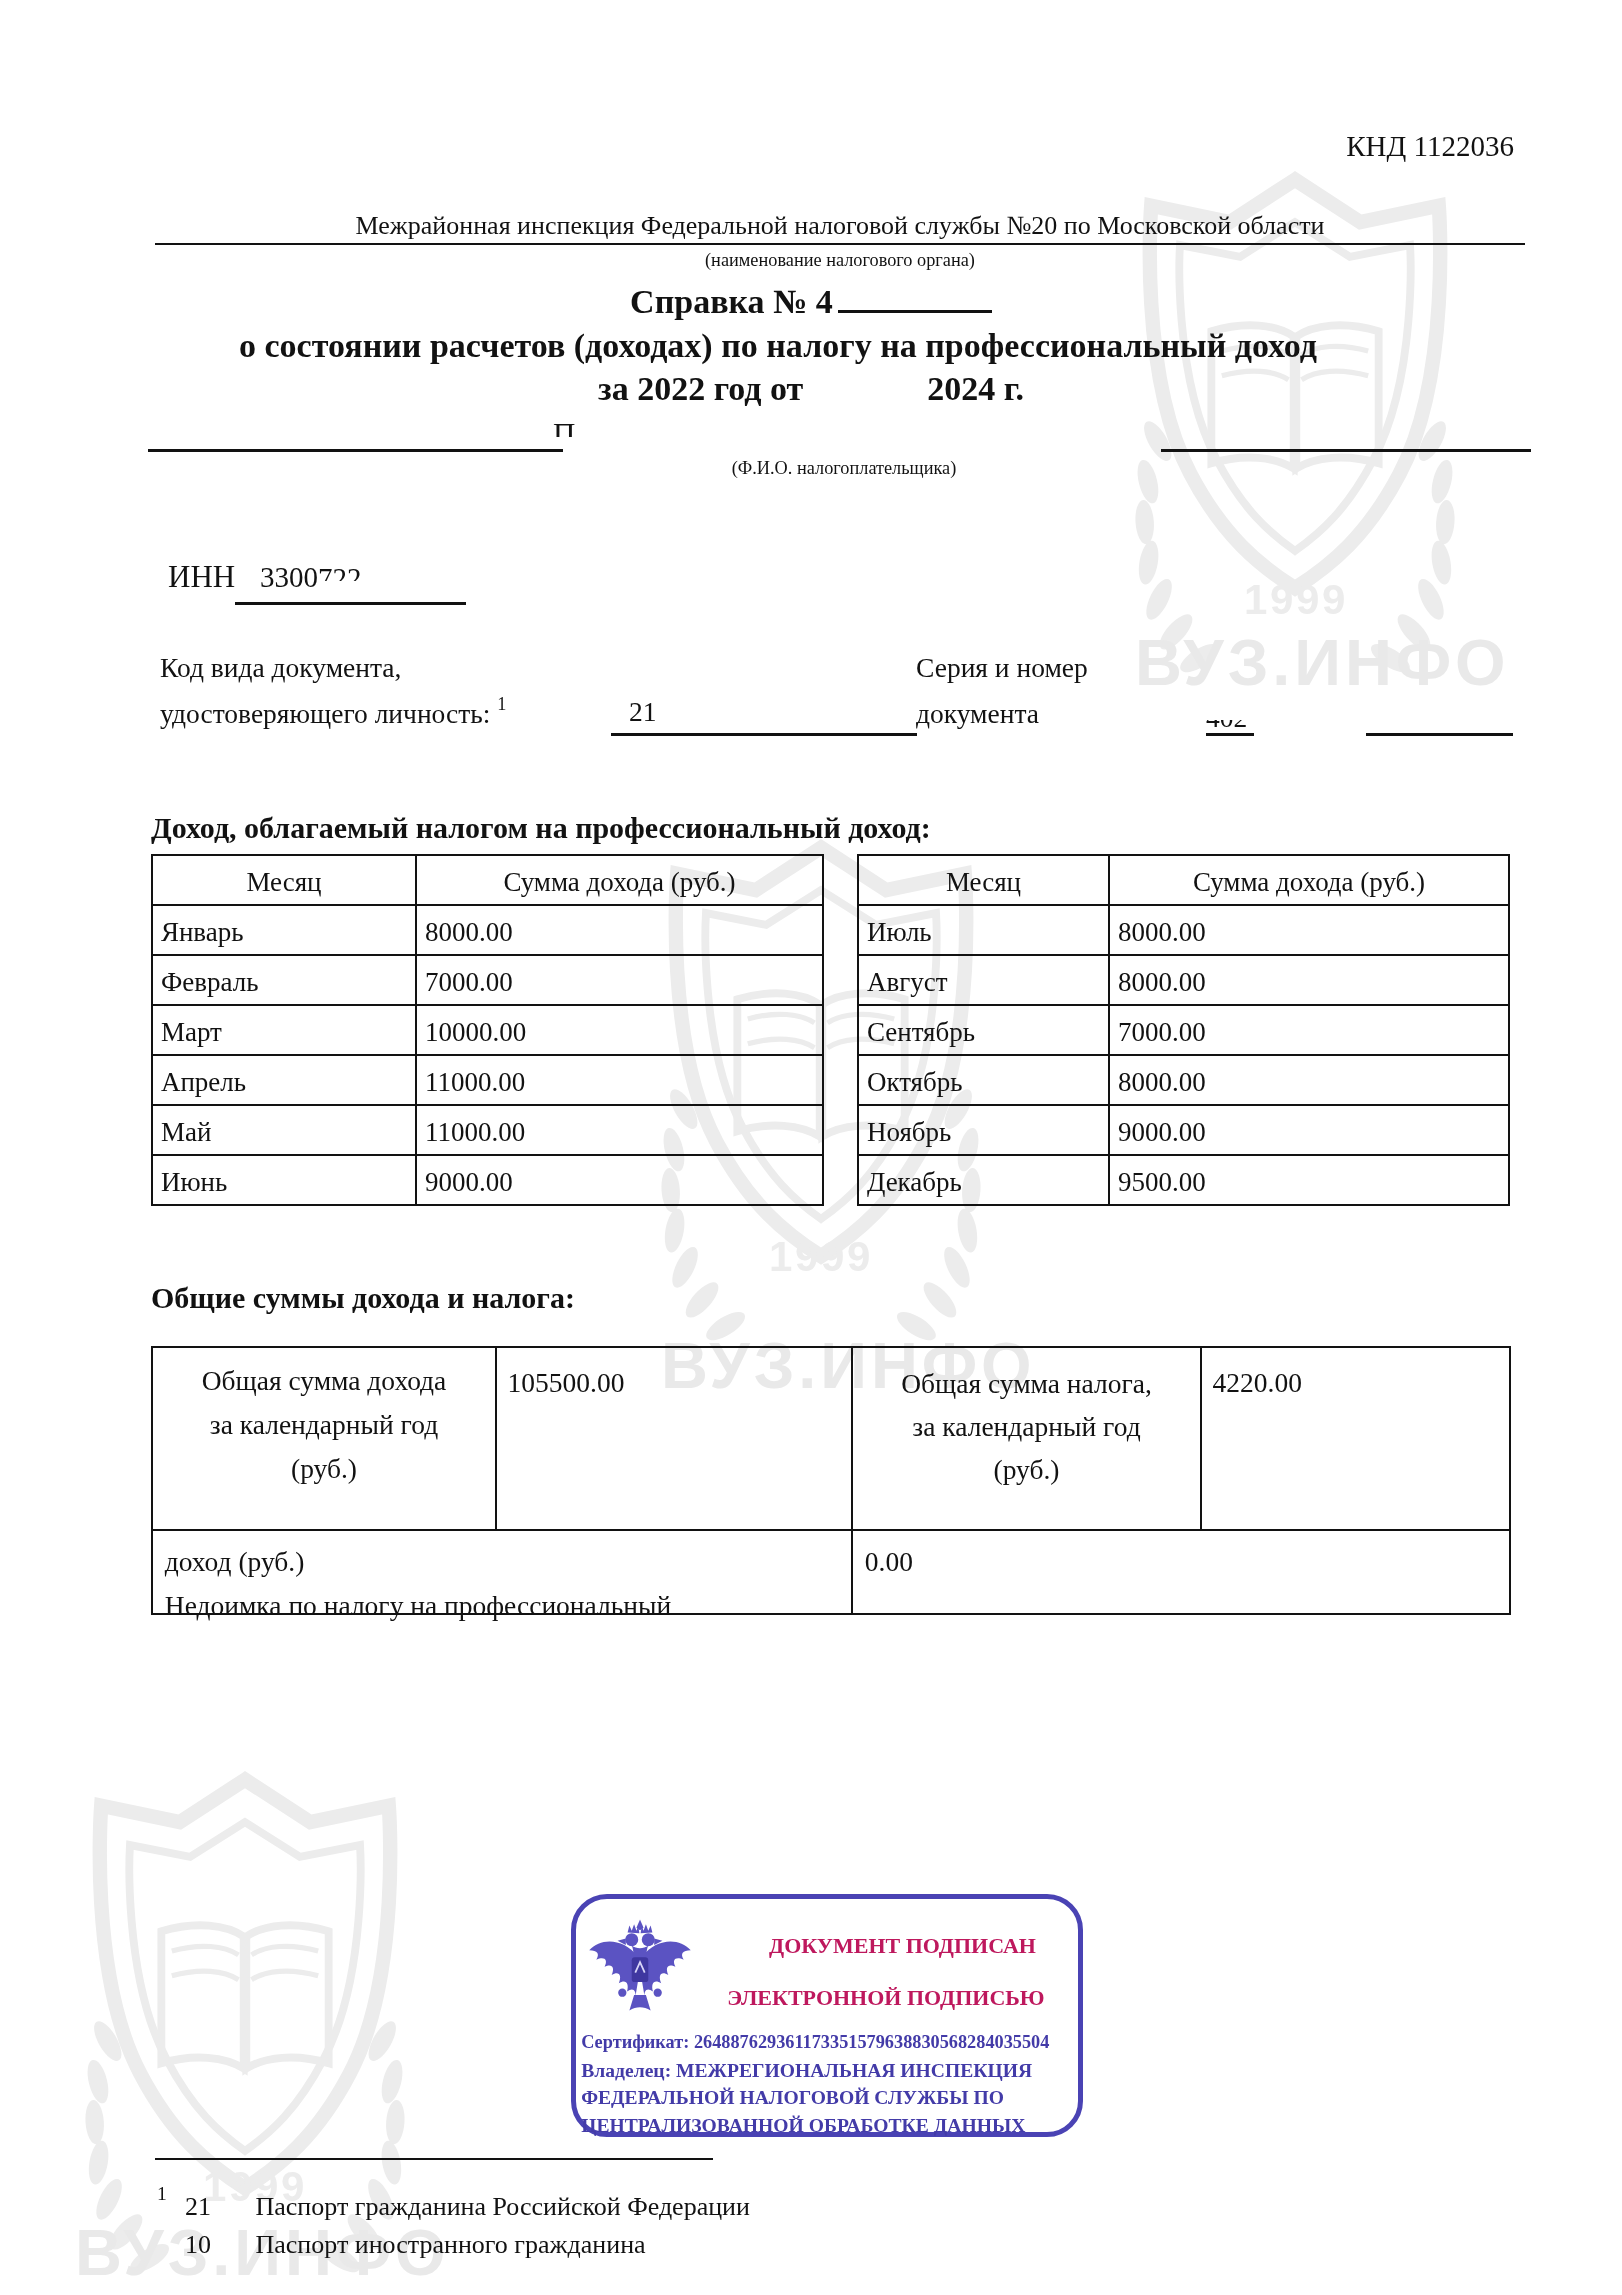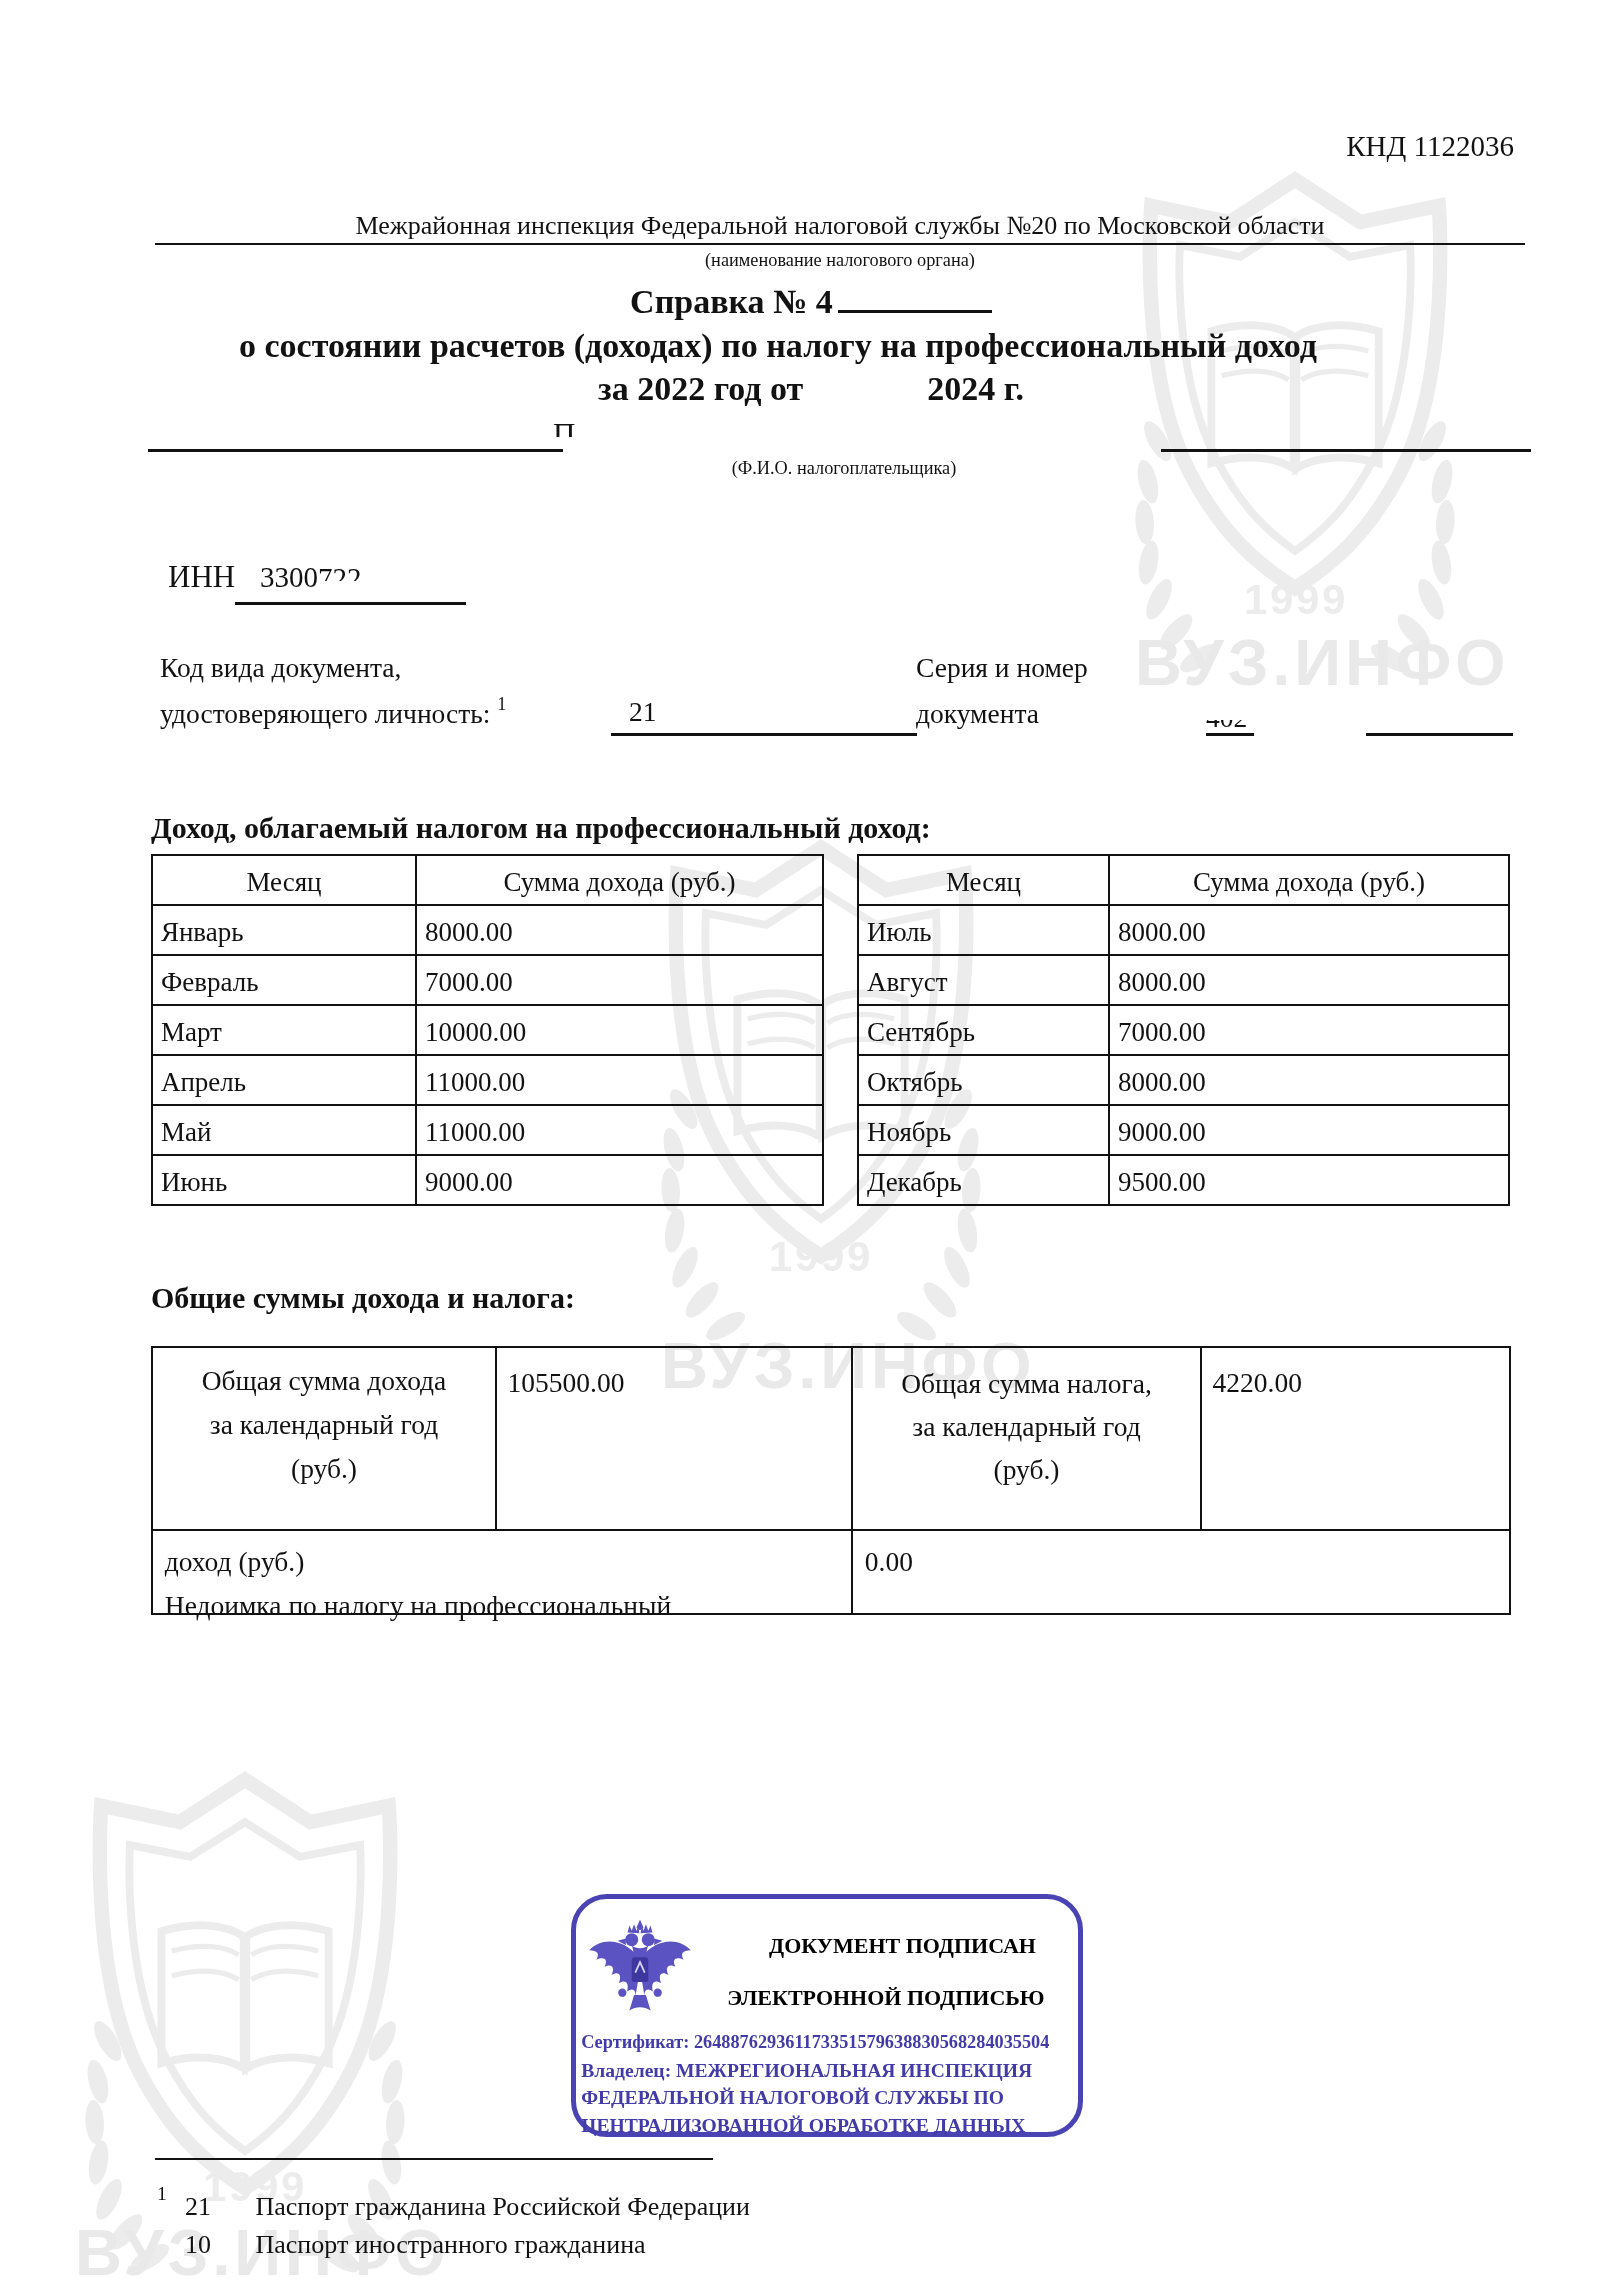--- a/index.html
+++ b/index.html
@@ -33,21 +33,21 @@
   .ttable{position:absolute;display:grid;border:2.6px solid #121212;}
   .ttable .tcell{box-sizing:border-box;font-size:27.5px;line-height:44px;}
   .tc-label{text-align:center;padding-top:10.5px;}
   .tc-val{padding:13px 0 0 10.5px;}
   .tbl-l{border-left:2px solid #121212;}
   .tbl-t{border-top:2px solid #121212;}
   .arrears{padding:9.2px 0 0 11.8px;line-height:47px;font-size:27.5px;}
   
   .stamp{position:absolute;left:571px;top:1894px;width:512px;height:243px;box-sizing:border-box;
          border:5.2px solid #4a43b4;border-radius:36px;background:#fff;}
-  .stamp .sline{position:absolute;color:#000000;font-weight:700;white-space:nowrap;font-size:22px;}
+  .stamp .sline{position:absolute;color:#be185d;font-weight:700;white-space:nowrap;font-size:22px;}
   .stamp .scert{position:absolute;color:#433ba8;font-weight:700;white-space:nowrap;font-size:18.3px;}
   
   .foot{font-size:26px;white-space:nowrap;}
 </style>
 </head>
 <body>
 
 <div class="page">
 
   <svg width="0" height="0" style="position:absolute" aria-hidden="true">

